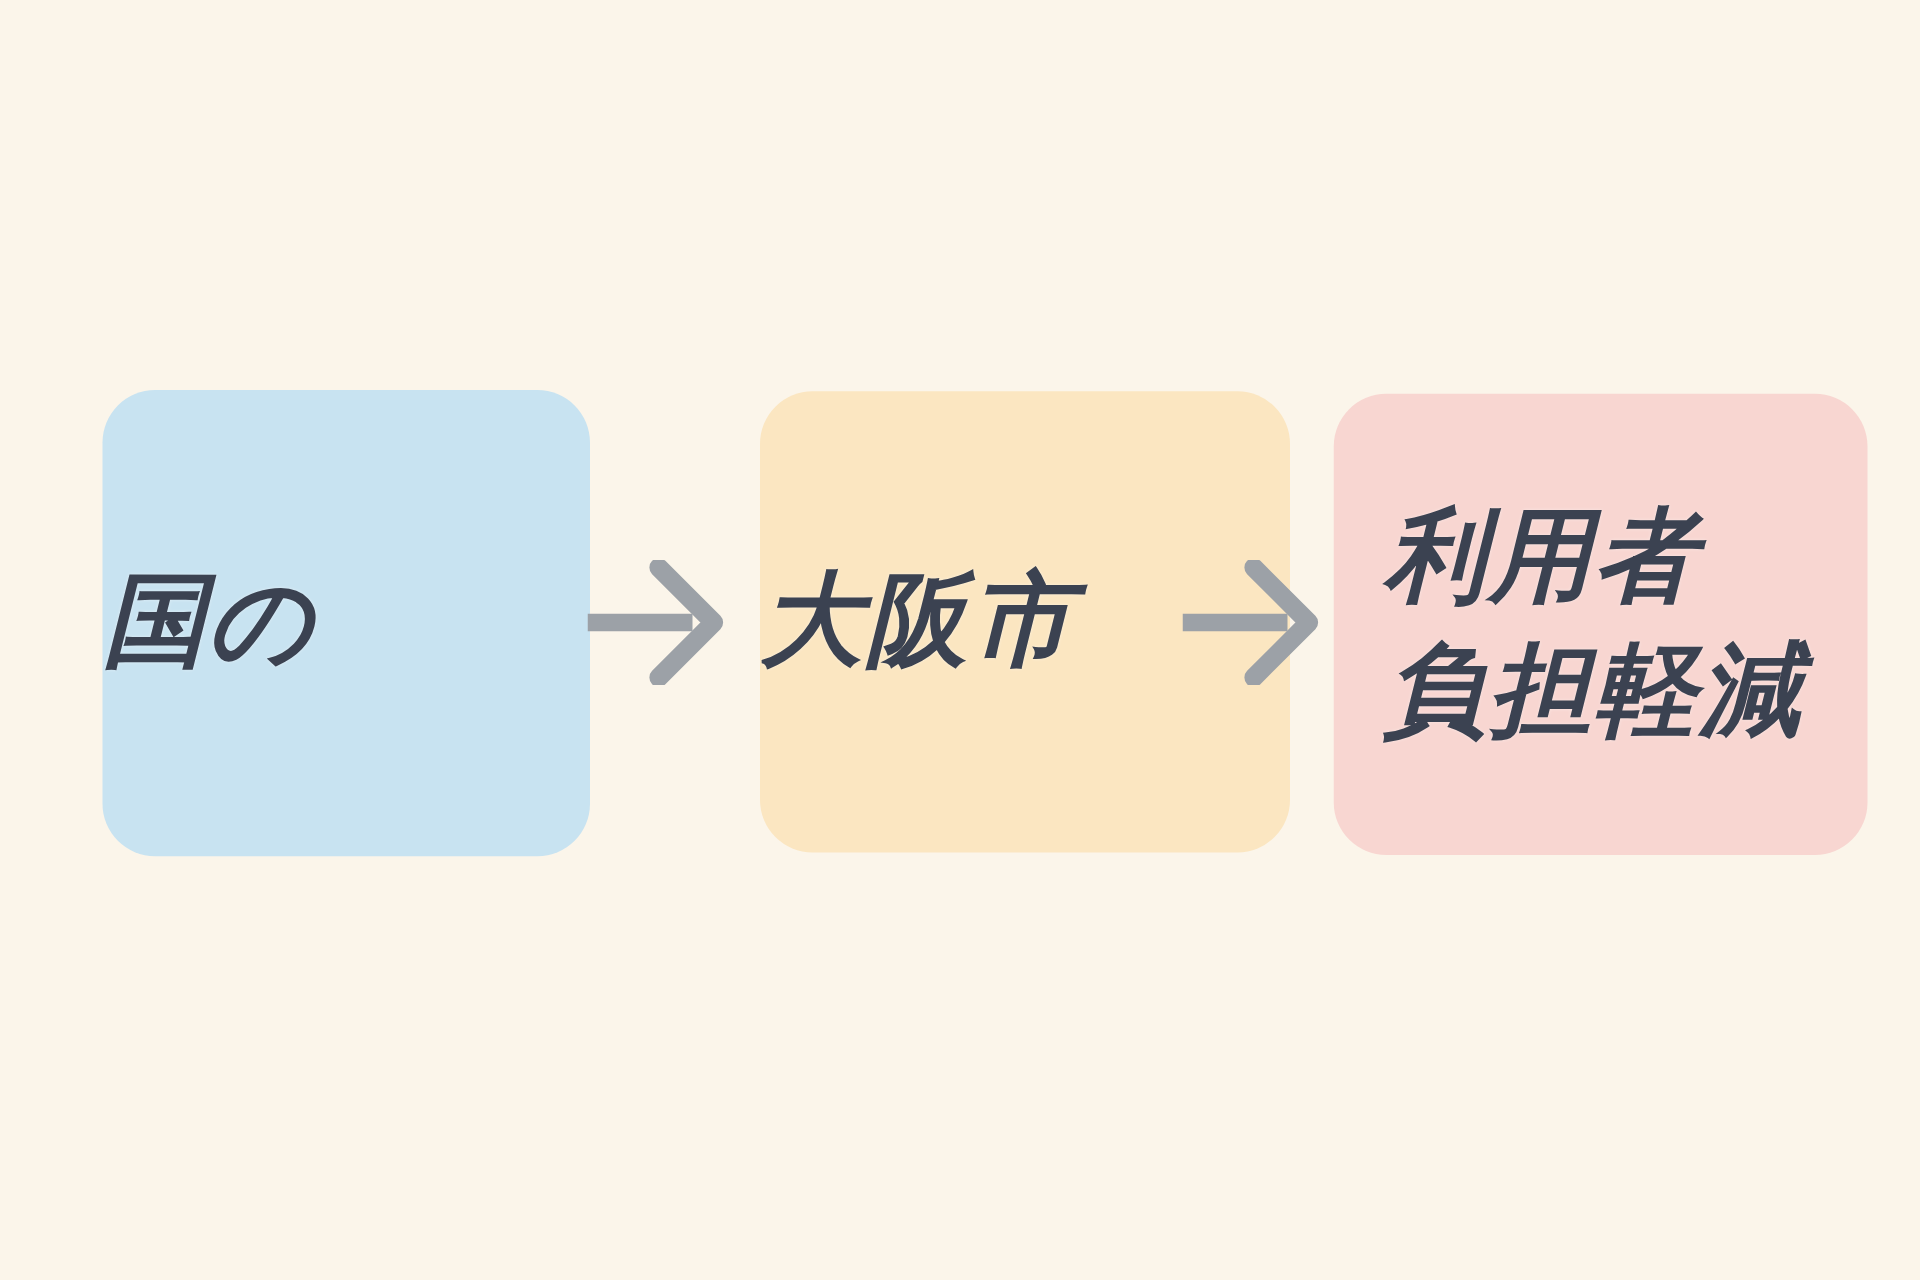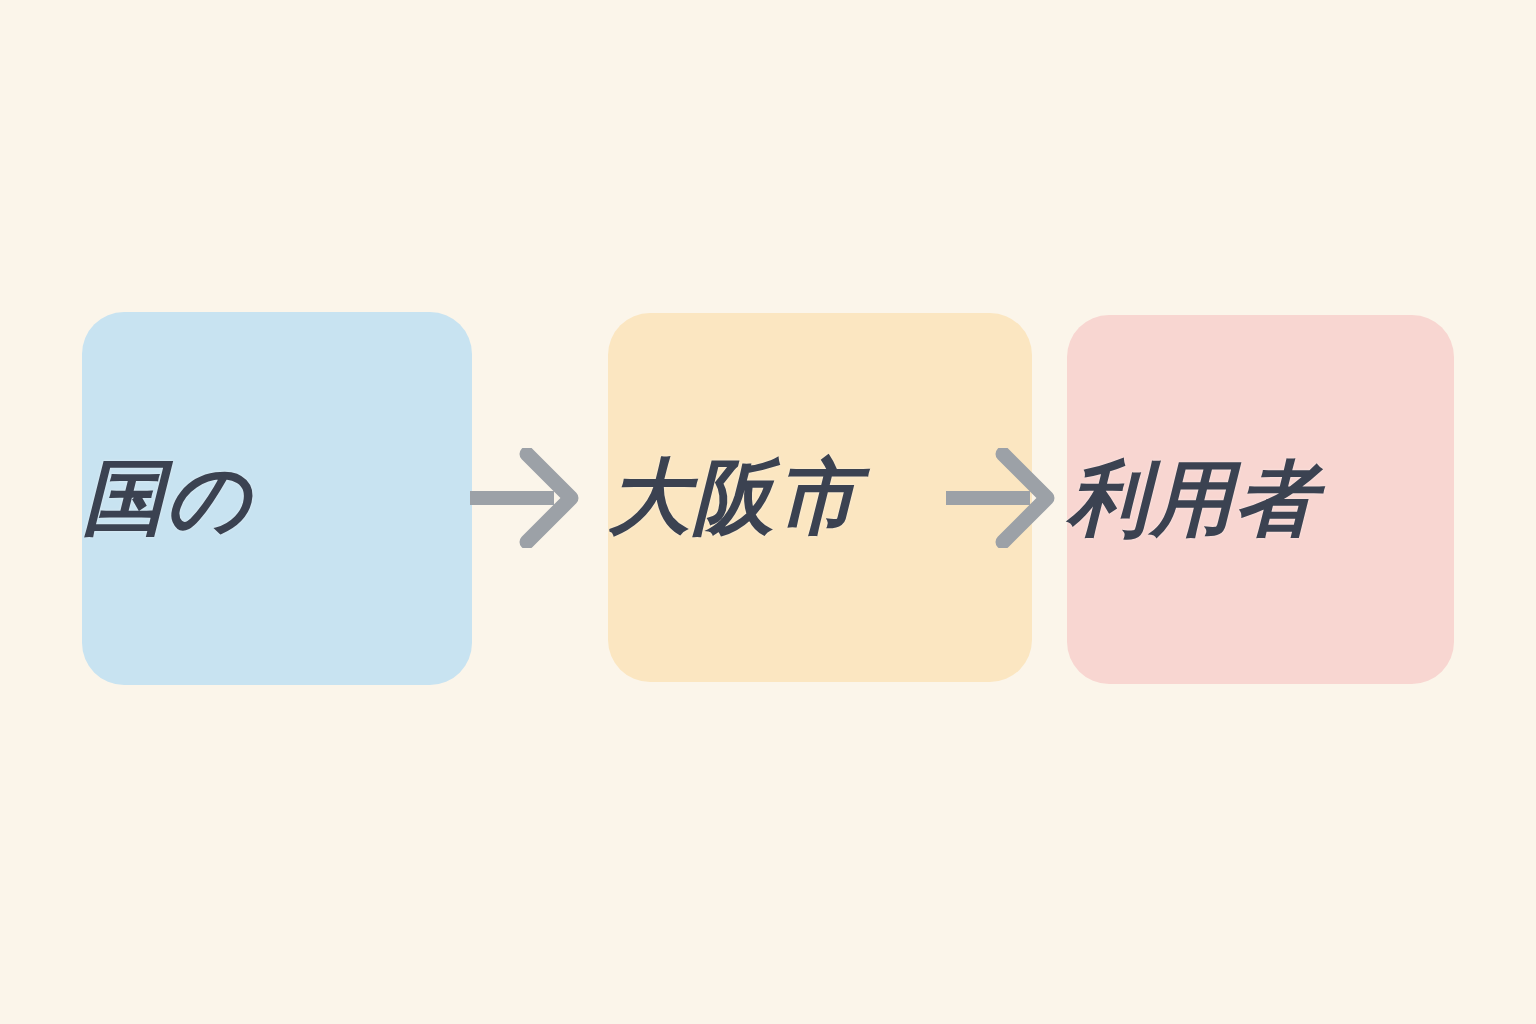--- a/index.html
+++ b/index.html
@@ -61,17 +61,18 @@
 
   <div class="node" id="node-2" style="background-color: rgb(251, 230, 193);">
     <div class="node-line">大阪市</div>
   </div>
 
   <svg class="arrow" id="arrow-2" viewBox="0 0 110 100">
     <line x1="0" y1="50" x2="84" y2="50" stroke-width="14" fill="none" stroke="#9ca1a7"></line>
     <path d="M57 6 L101 50 L57 94" fill="none" stroke-width="15" stroke-linecap="round" stroke-linejoin="round" stroke="#9ca1a7"></path>
   </svg>
 
-  <div class="node" id="node-3" style="background-color: rgb(248, 214, 209);">
+  <div class="node" id="node-3" style="background-color: rgb(248, 214, 209); padding-left: 40px;">
     <div class="node-line">利用者</div>
+    <div class="node-line">負担軽減</div>
   </div>
 
 </div>
 
 </body></html>

